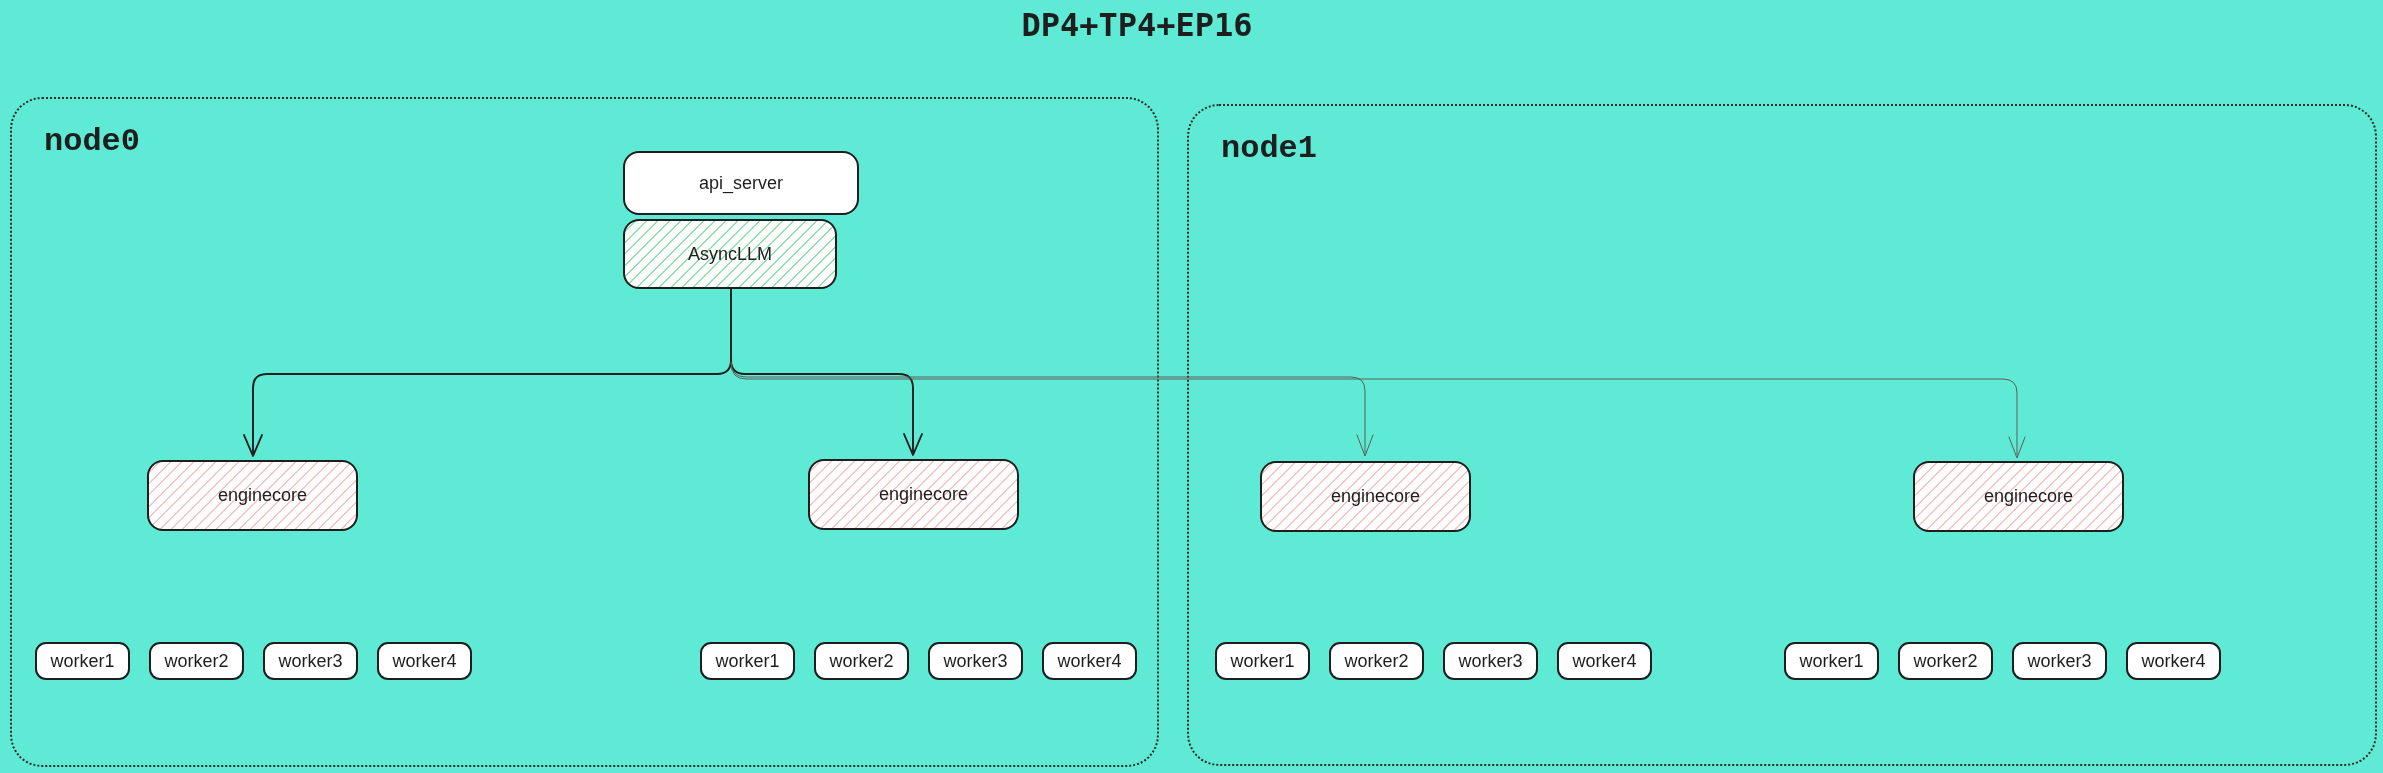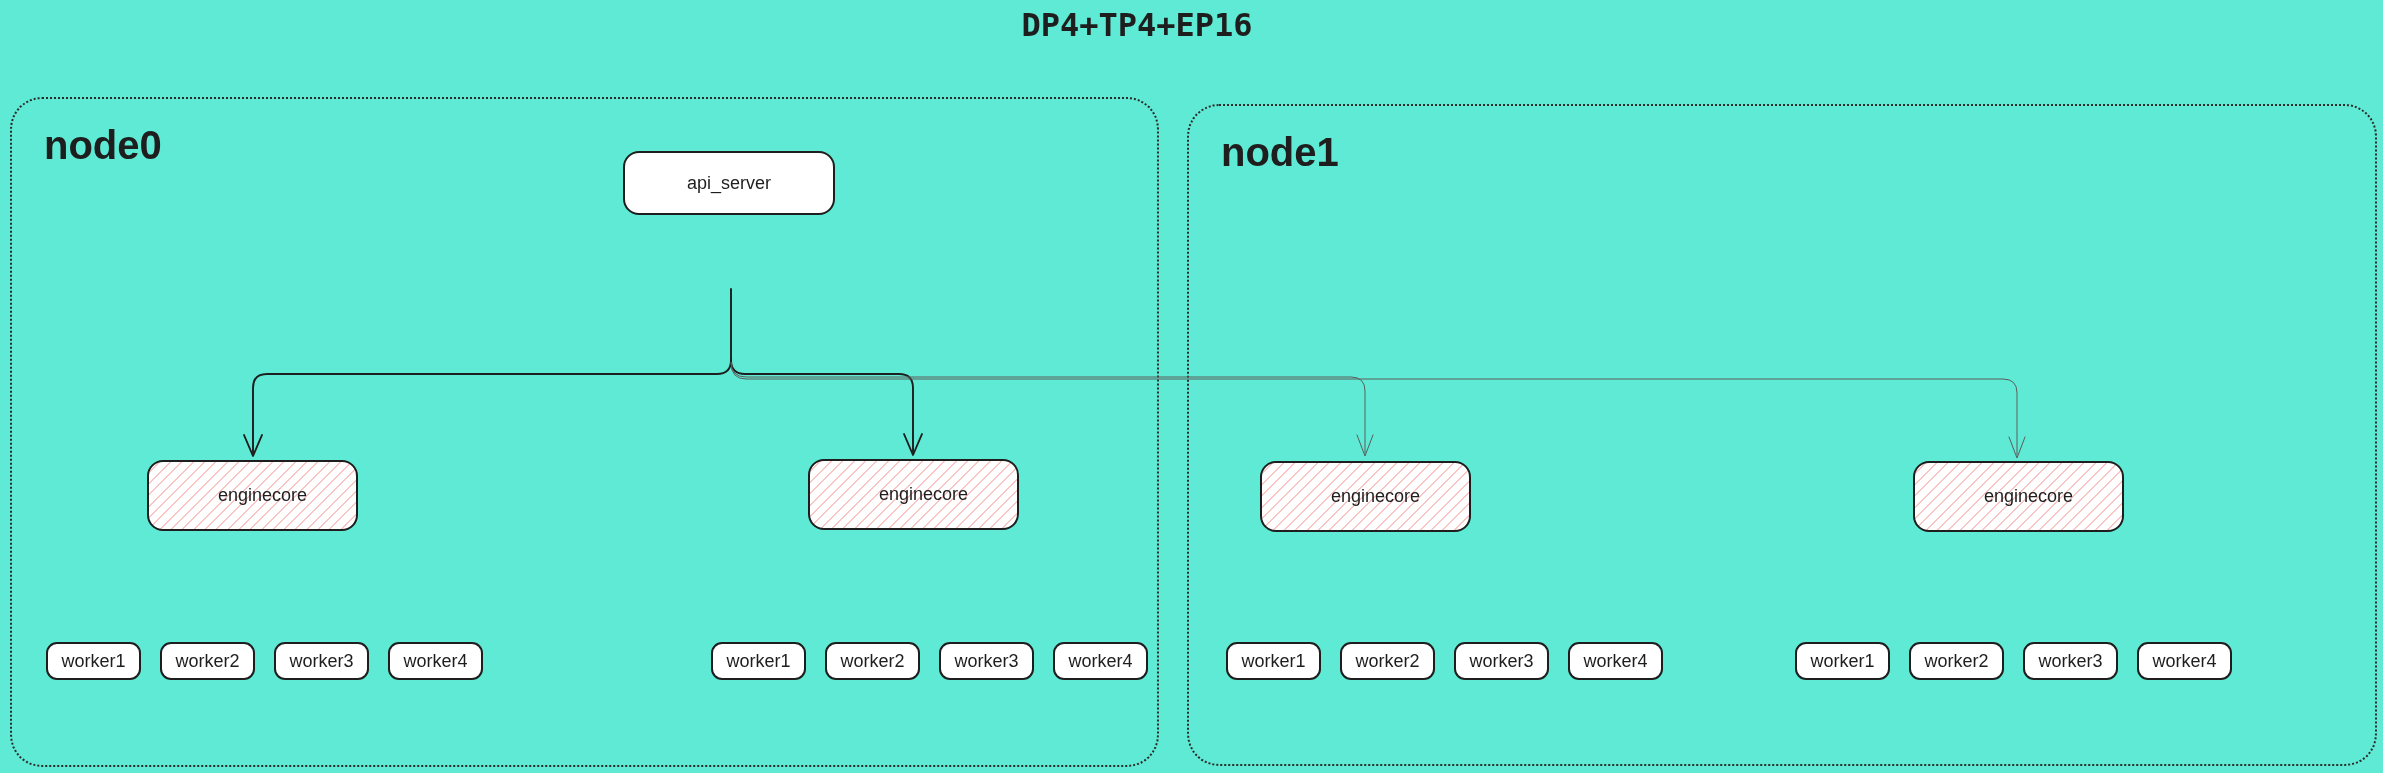--- a/index.html
+++ b/index.html
@@ -33,40 +33,40 @@
     border: 2.5px dotted #2b2b2b;
     border-radius: 32px;
     background: transparent;
   }
   .node-container.node0 { left: 10px;   top: 97px; width: 1145px; height: 666px; }
   .node-container.node1 { left: 1187px; top: 104px; width: 1186px; height: 658px; }
   .node-label {
     position: absolute;
     left: 32px;
     top: 24px;
-    font-family: Liberation Sans, sans-serif;
+    font-family: Liberation Mono, monospace;
     font-weight: bold;
-    font-size: 40px;
+    font-size: 32px;
     color: #1e1e1e;
     white-space: nowrap;
   }
   .box {
     position: absolute;
     box-sizing: border-box;
     border: 2px solid #1e1e1e;
     border-radius: 16px;
     background: #ffffff;
     display: flex;
     align-items: center;
     justify-content: center;
     font-size: 18px;
     color: #1e1e1e;
     white-space: nowrap;
   }
-  .box.api-server { left: 623px; top: 151px; width: 212px; height: 64px; z-index: 3; align-items: center; }
+  .box.api-server { left: 623px; top: 151px; width: 236px; height: 64px; z-index: 3; align-items: center; }
   .box.async-llm {
     left: 623px; top: 219px; width: 214px; height: 70px; z-index: 2;
     background:
       repeating-linear-gradient(135deg,
         rgba(133,224,163,0.0) 0px, rgba(133,224,163,0.0) 6.6px,
         rgba(133,224,163,0.9) 6.6px, rgba(133,224,163,0.9) 8px),
       #ffffff;
   }
   .box.enginecore {
     width: 211px; height: 71px; z-index: 2;
@@ -79,21 +79,20 @@
   }
   .box.ec1 { left: 147px;  top: 460px; }
   .box.ec2 { left: 808px;  top: 459px; }
   .box.ec3 { left: 1260px; top: 461px; }
   .box.ec4 { left: 1913px; top: 461px; }
   .worker-row {
     position: absolute;
     top: 642px;
     display: flex;
     gap: 19px;
-    margin-left: 11px;
   }
   .worker-row.g1 { left: 35px; }
   .worker-row.g2 { left: 700px; }
   .worker-row.g3 { left: 1215px; }
   .worker-row.g4 { left: 1784px; }
   .worker {
     box-sizing: border-box;
     min-width: 95px;
     height: 38px;
     border: 2px solid #1e1e1e;
@@ -144,20 +143,23 @@
     <div class="node-label">node0</div>
   </div>
 
   <div class="node-container node1">
     <div class="node-label">node1</div>
   </div>
 
   <div class="box api-server">
     <span>api_server</span>
   </div>
+  <div class="box async-llm">
+    <span>AsyncLLM</span>
+  </div>
 
   <div class="box enginecore ec1">
     <span>enginecore</span>
   </div>
   <div class="box enginecore ec2">
     <span>enginecore</span>
   </div>
   <div class="box enginecore ec3">
     <span>enginecore</span>
   </div>

